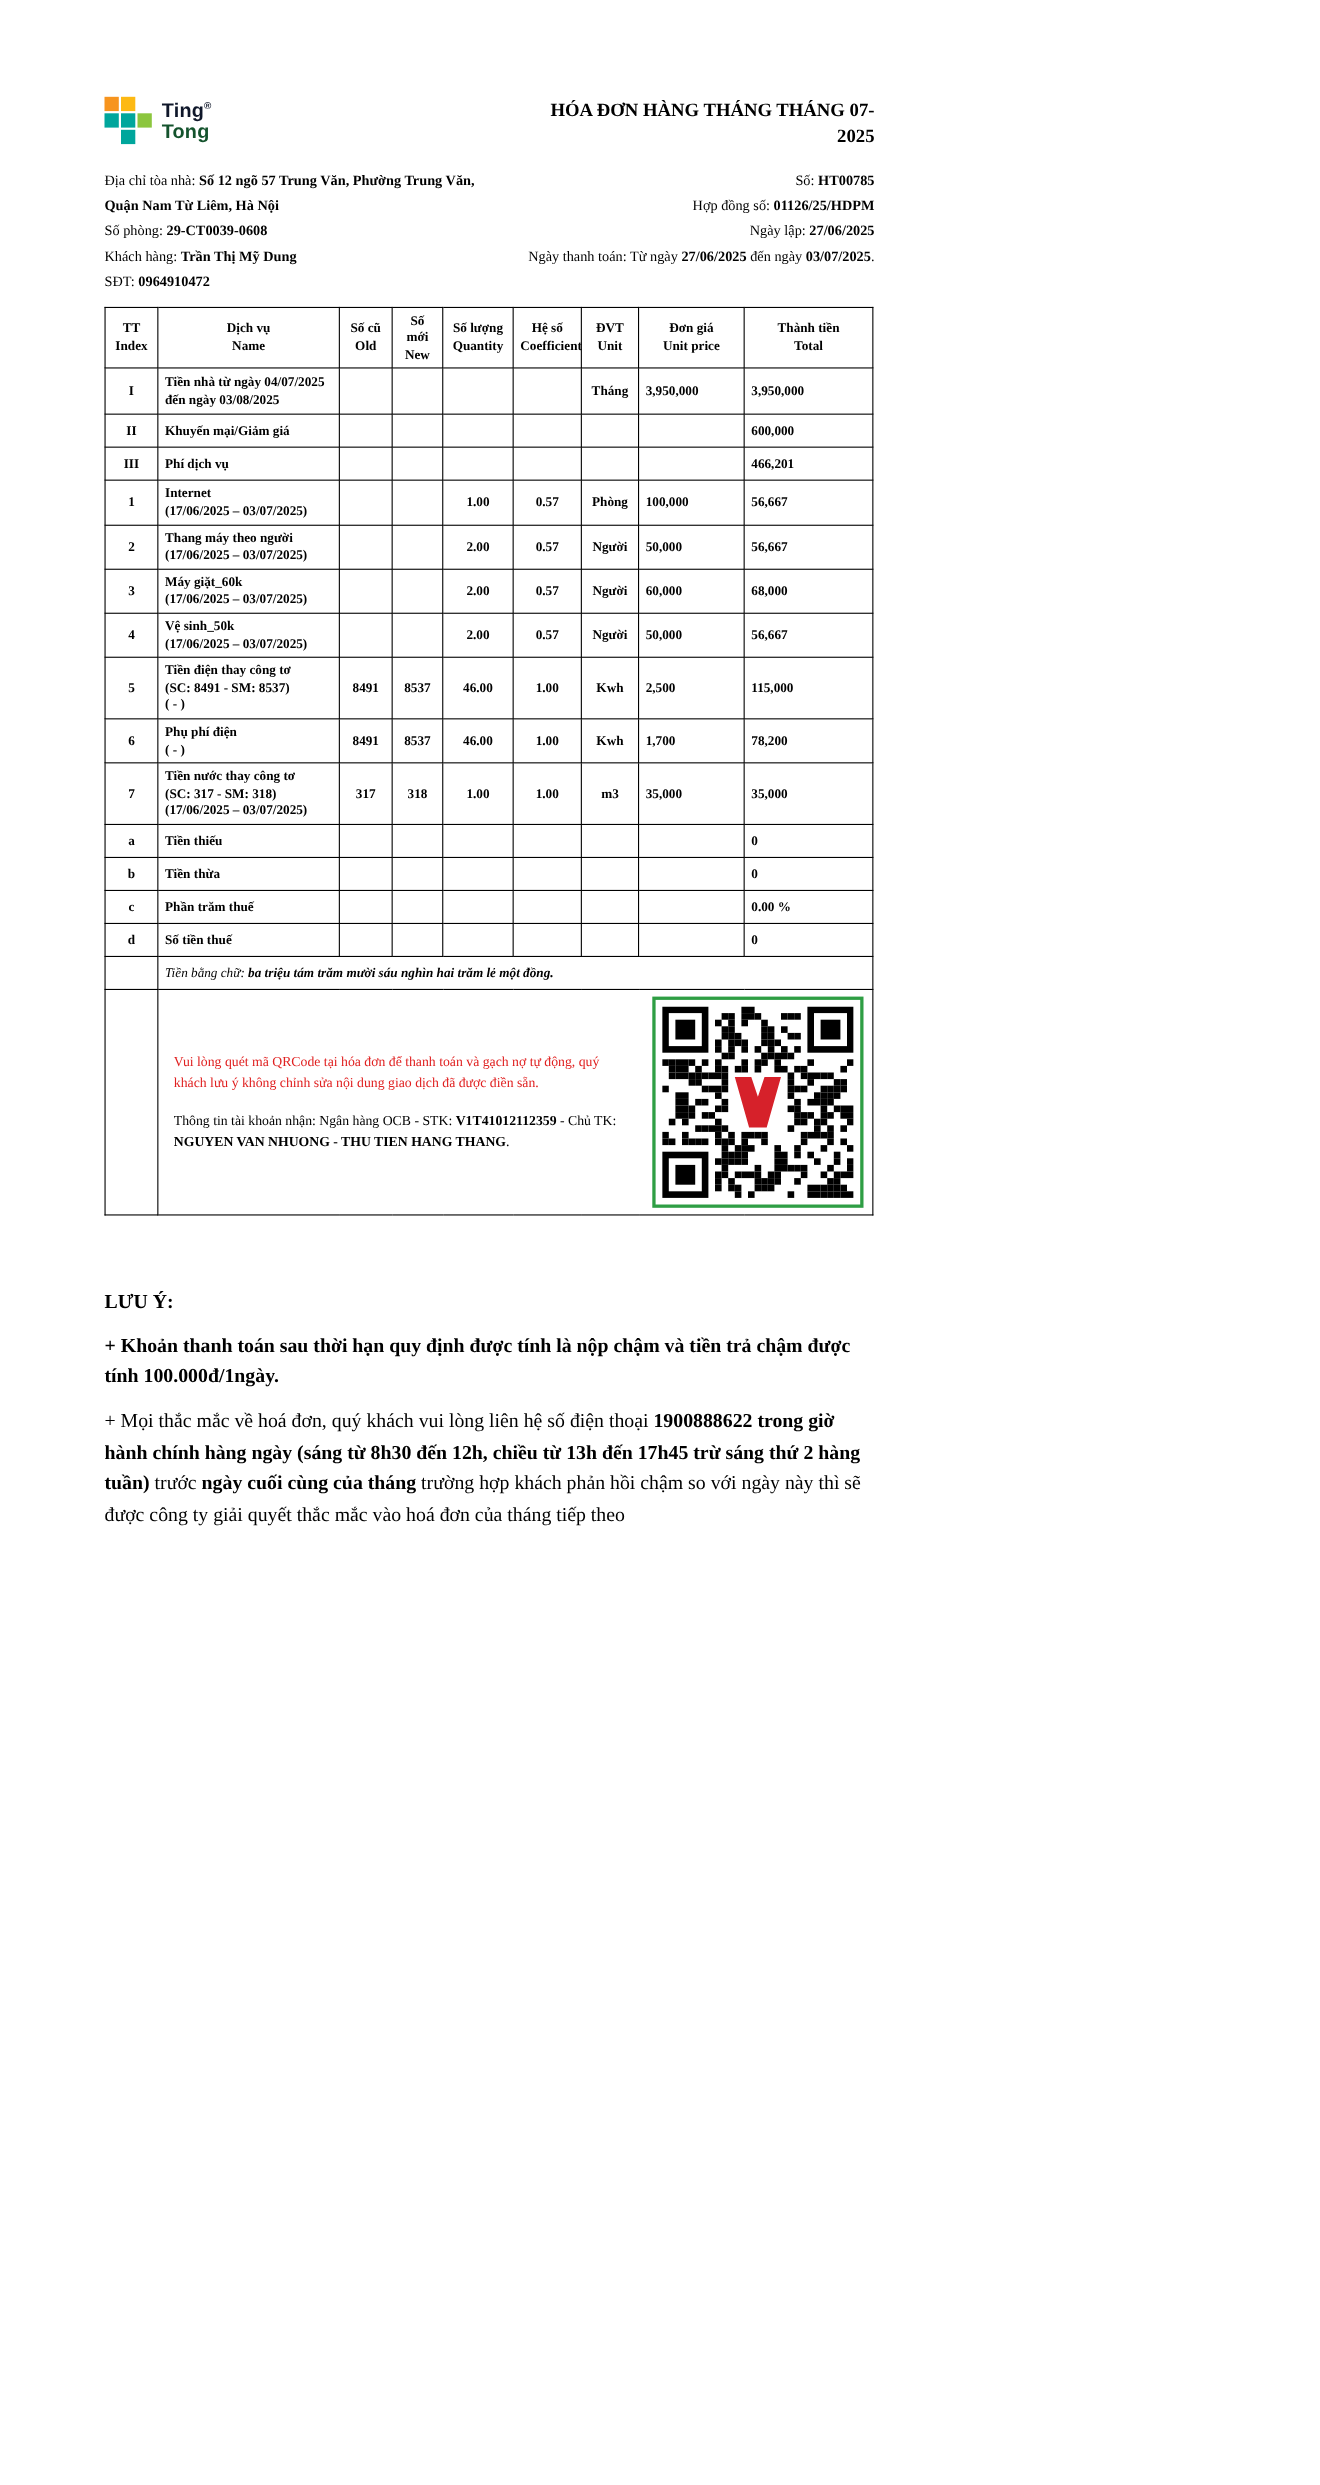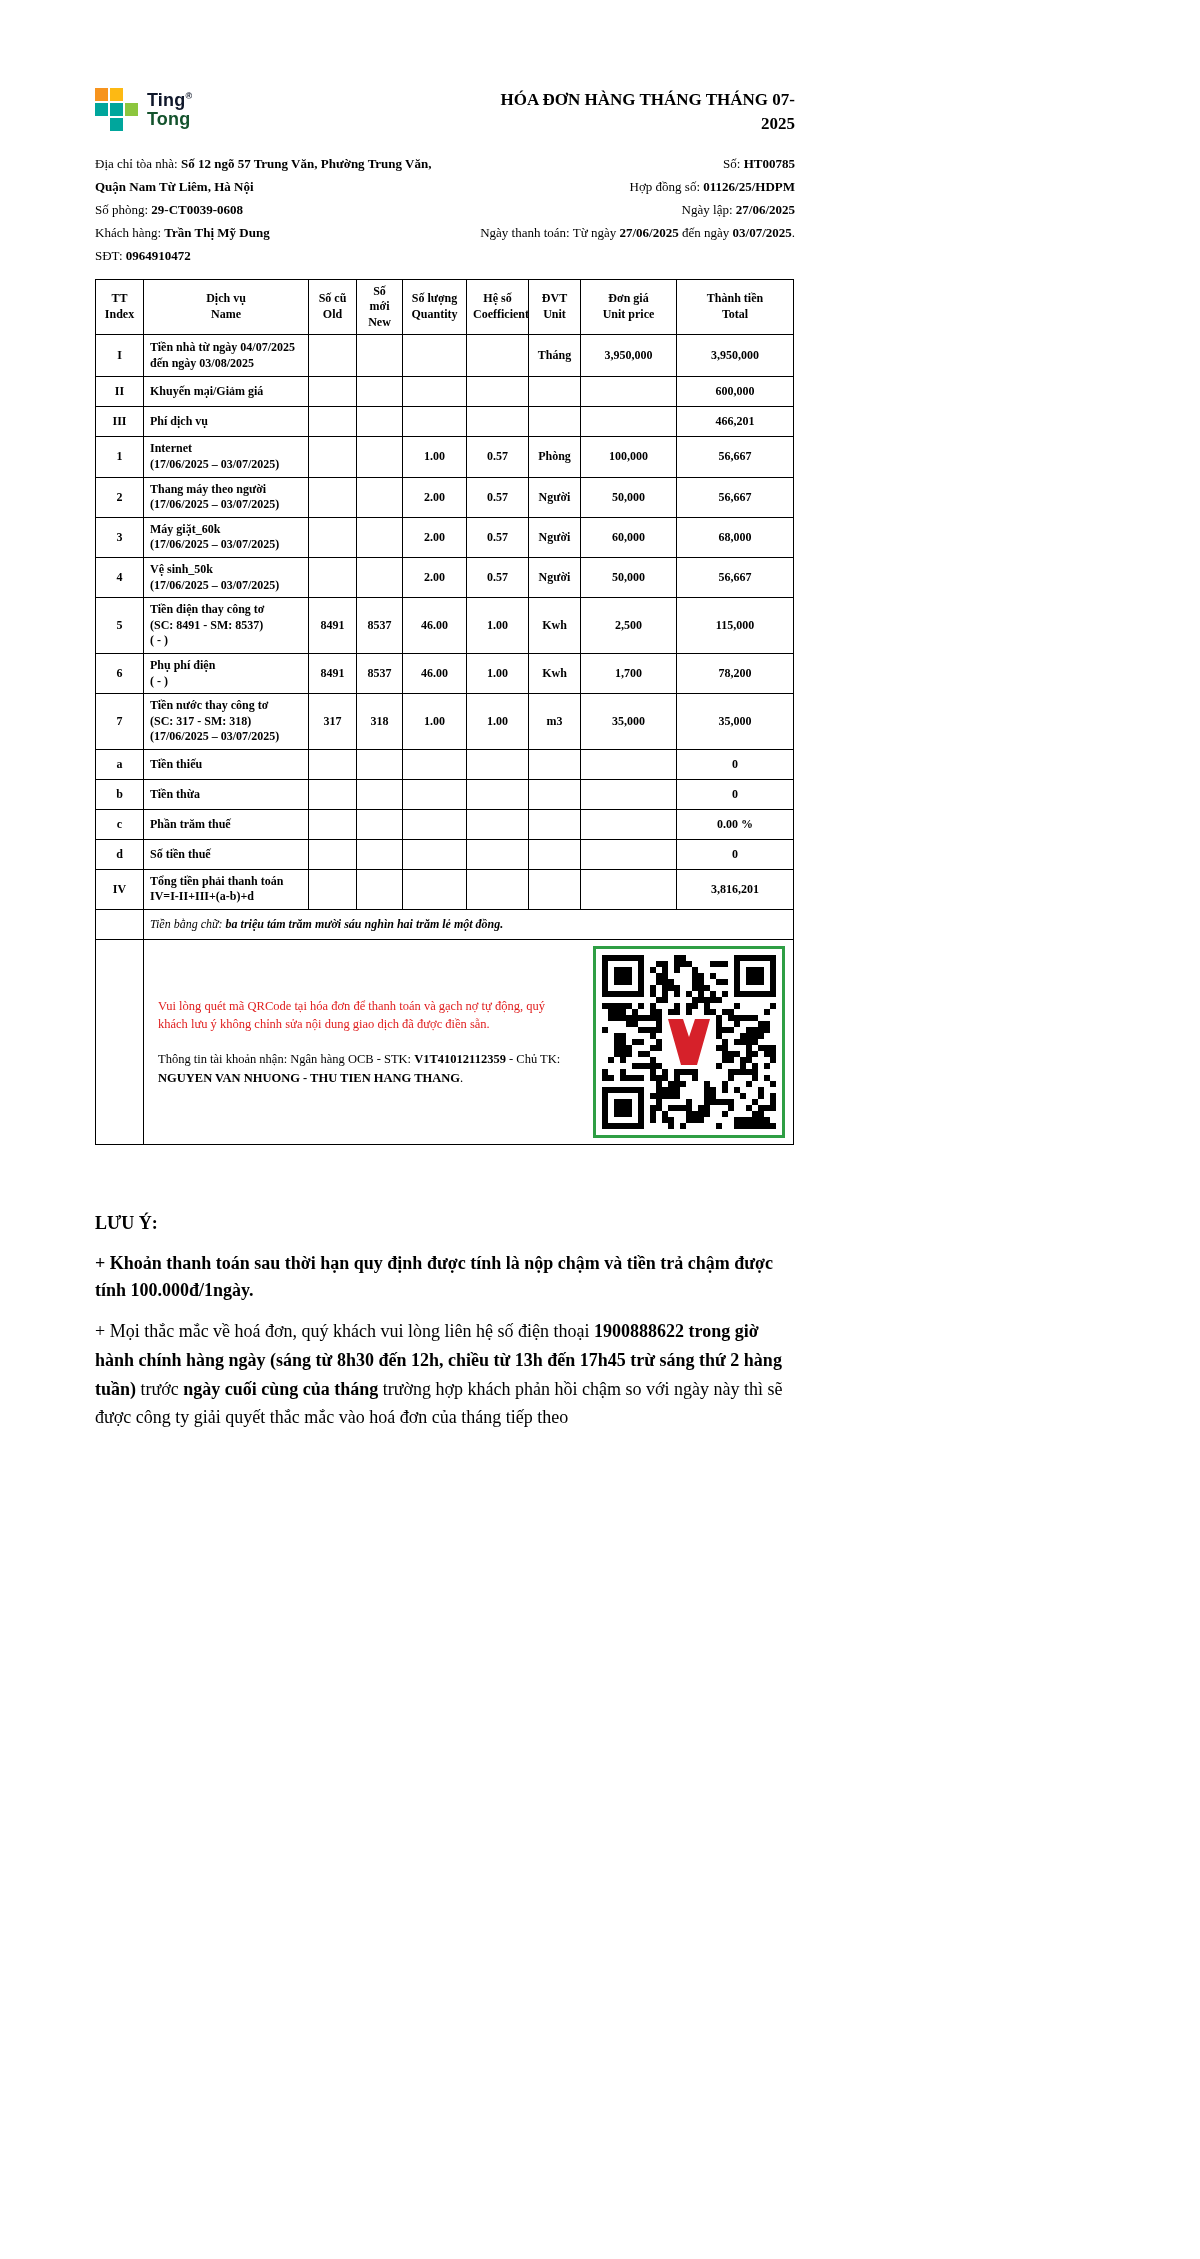--- a/index.html
+++ b/index.html
@@ -29,21 +29,21 @@
   .info { display:flex; justify-content:space-between; margin-top:16px; font-size:13px; }
   .info-line { line-height:23px; white-space:nowrap; }
   .info-left { text-align:left; }
   .info-right { text-align:right; }
 
   
   table.invoice { border-collapse:collapse; table-layout:fixed; width:698px; margin-top:12px; font-size:12px; }
   .invoice th, .invoice td { border:1px solid #000; padding:4px 6px; vertical-align:middle; font-weight:bold; }
   .invoice th { text-align:center; line-height:1.3; }
   .invoice td.c { text-align:center; }
-  .invoice td.r { text-align:center;font-family:Liberation Serif, serif; }
+  .invoice td.r { text-align:left;font-family:Liberation Serif, serif; }
   .invoice td.n { text-align:left; }
   .invoice td.n div { line-height:1.3; }
   tr.rh30 { height:30px; } tr.rh38 { height:38px; }
   tr.rh42 { height:42px; } tr.rh46 { height:46px; }
 
   
   td.words-cell { font-weight:normal; font-style:italic; }
   .words-value { font-weight:bold; }
 
   
@@ -346,34 +346,20 @@
         <td class="n">
             <div>Số tiền thuế</div>
           </td>
         <td class="c"></td>
         <td class="c"></td>
         <td class="c"></td>
         <td class="c"></td>
         <td class="c"></td>
         <td class="r"></td>
         <td class="r">0</td>
-      </tr>
-      <tr class="rh38">
-        <td class="c">IV</td>
-        <td class="n">
-            <div>Tổng tiền phải thanh toán</div>
-            <div>IV=I-II+III+(a-b)+d</div>
-          </td>
-        <td class="c"></td>
-        <td class="c"></td>
-        <td class="c"></td>
-        <td class="c"></td>
-        <td class="c"></td>
-        <td class="r"></td>
-        <td class="r">3,816,201</td>
       </tr>
       <tr class="rh30">
         <td></td>
         <td class="words-cell" colspan="8"><span>Tiền bằng chữ: </span><span class="words-value">ba triệu tám trăm mười sáu nghìn hai trăm lẻ một đồng.</span></td>
       </tr>
       <tr class="pay-row">
         <td></td>
         <td class="pay-cell" colspan="8">
           <div class="pay-wrap">
             <div class="pay-text">

